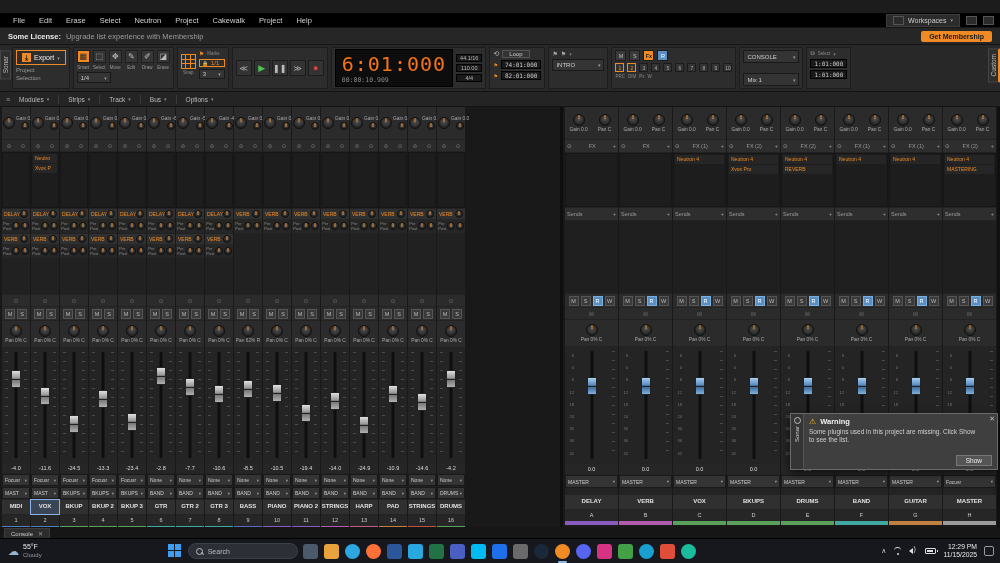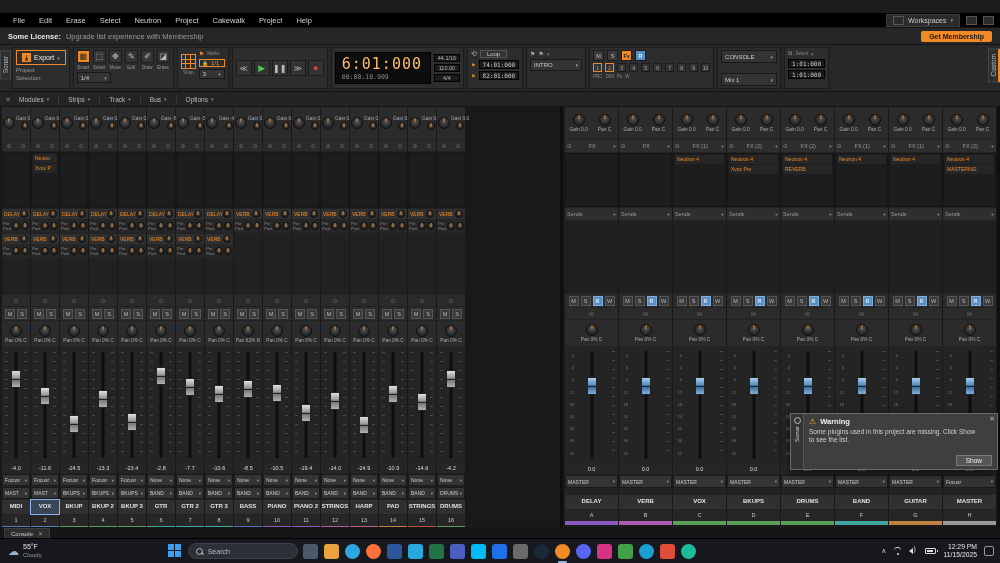--- a/index.html
+++ b/index.html
@@ -39,21 +39,21 @@
   .dd { background:#343434; border:1px solid #191919; color:#ccc; font-size:6px; display:flex; align-items:center; justify-content:space-between; padding:0 3px; gap:2px; cursor:pointer; }
   .dd::after { content:"▾"; font-size:5px; color:#999; }
   .snap-grid { width:15px; height:15px; background:#f08a24; display:grid; grid-template-columns:1fr 1fr 1fr; grid-template-rows:1fr 1fr 1fr; gap:1px; padding:1px; cursor:pointer; }
   .snap-grid i { background:#2d2d2d; }
   .snap-11 { border:1px solid #f08a24; color:#f08a24; font-size:6px; padding:0 3px; display:flex; align-items:center; gap:2px; cursor:pointer; }
   .transport { display:flex; align-items:center; gap:2px; }
   .tr-btn { width:16px; height:16px; background:#333; border:1px solid #1c1c1c; color:#bbb; text-align:center; line-height:15px; font-size:8px; cursor:pointer; }
   .tr-btn.play { color:#4fc456; font-size:9px; }
   .tr-btn.rec { color:#e04040; font-size:9px; }
   .time-panel { background:#0d0d0d; border:1px solid #000; padding:2px 6px; display:flex; flex-direction:column; justify-content:center; min-width:96px; }
-  .time-main { font-family:"DejaVu Sans Mono", monospace; font-size:15px; color:#fdba74; letter-spacing:1px; }
+  .time-main { font-family:"DejaVu Sans Mono", monospace; font-size:20px; color:#f97316; letter-spacing:1px; }
   .time-sub { font-family:"DejaVu Sans Mono", monospace; font-size:6.5px; color:#8a8a8a; }
   .mini-box { background:#1a1a1a; border:1px solid #000; font-size:5.5px; color:#bbb; padding:0 3px; text-align:center; }
   .loop-btn { border:1px solid #555; background:#333; color:#ccc; font-size:6px; padding:0 6px; cursor:pointer; }
   .loop-field { background:#1a1a1a; border:1px solid #000; font-family:"DejaVu Sans Mono", monospace; font-size:6px; color:#ccc; padding:0 3px; }
   .sq-btn { width:11px; height:11px; background:#3a3a3a; border:1px solid #1c1c1c; color:#bbb; font-size:5.5px; line-height:10px; text-align:center; cursor:pointer; }
   .sq-btn.orange { background:#f08a24; color:#222; font-weight:bold; }
   .sq-btn.blue { background:#5b8fc4; color:#fff; }
   .num-btn { width:9px; height:9px; background:#333; border:1px solid #1c1c1c; color:#aaa; font-size:5px; line-height:8px; text-align:center; cursor:pointer; }
   .num-btn.sel { border-color:#f08a24; color:#f08a24; }
   .tiny-lbl { font-size:4.5px; color:#8a8a8a; }

